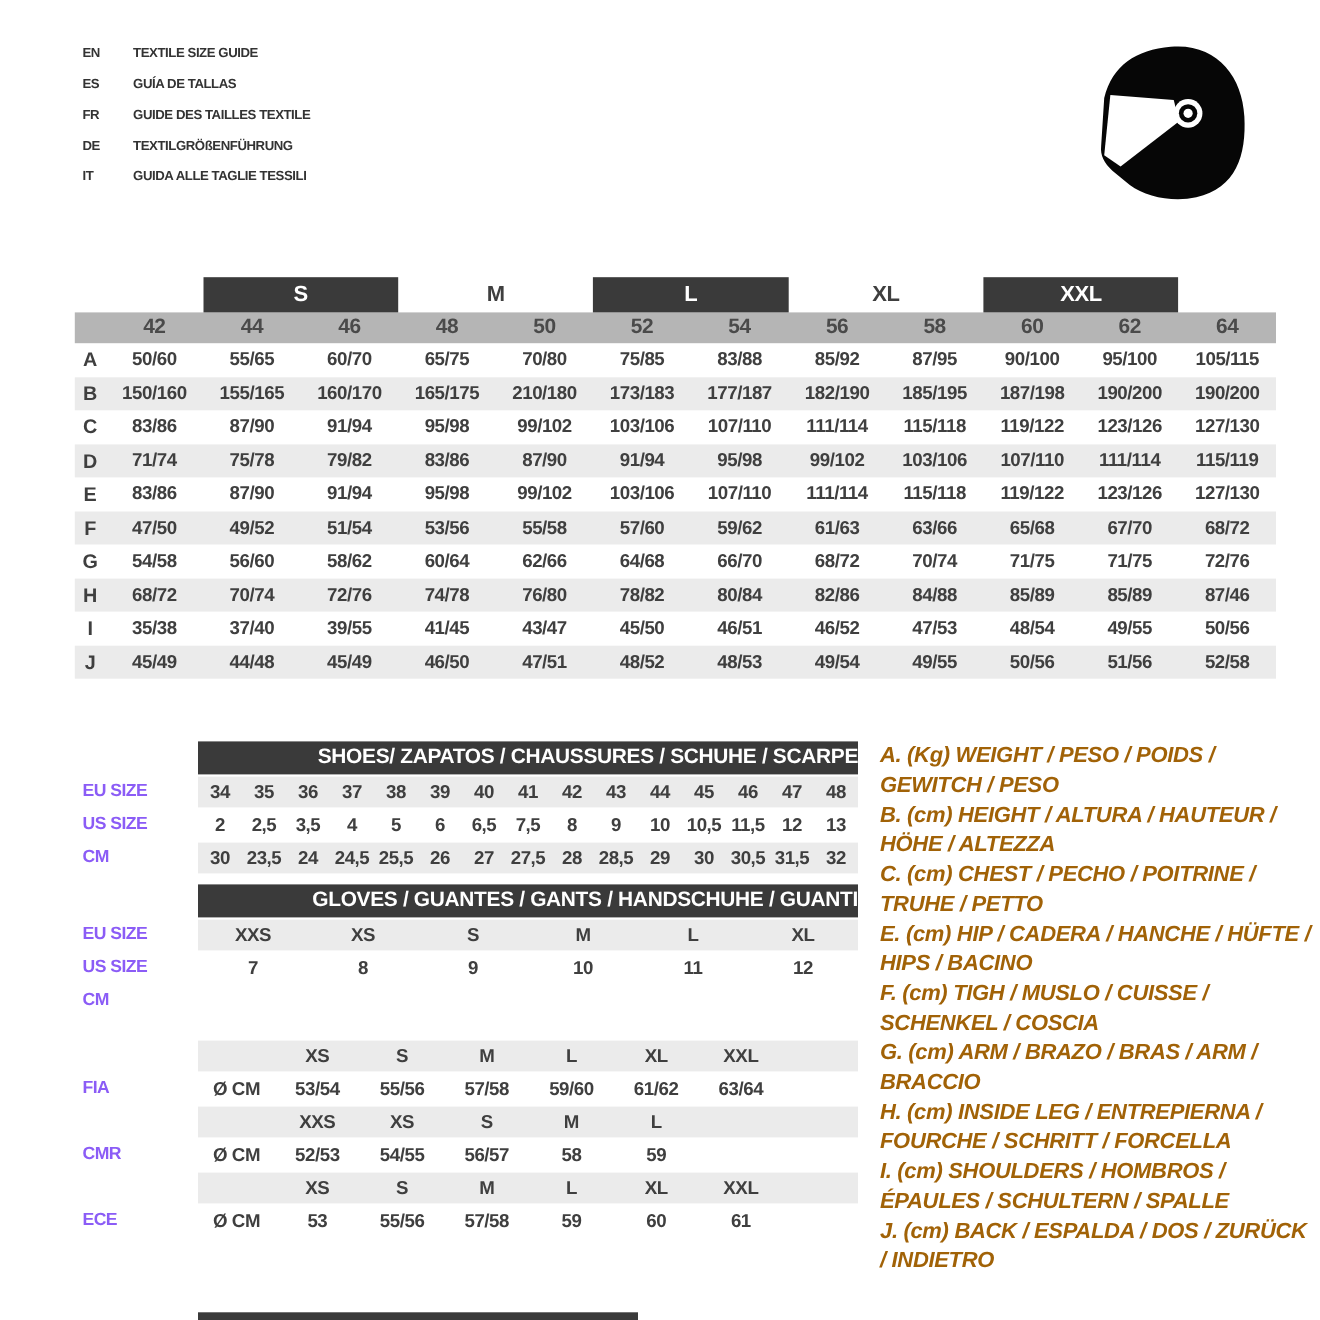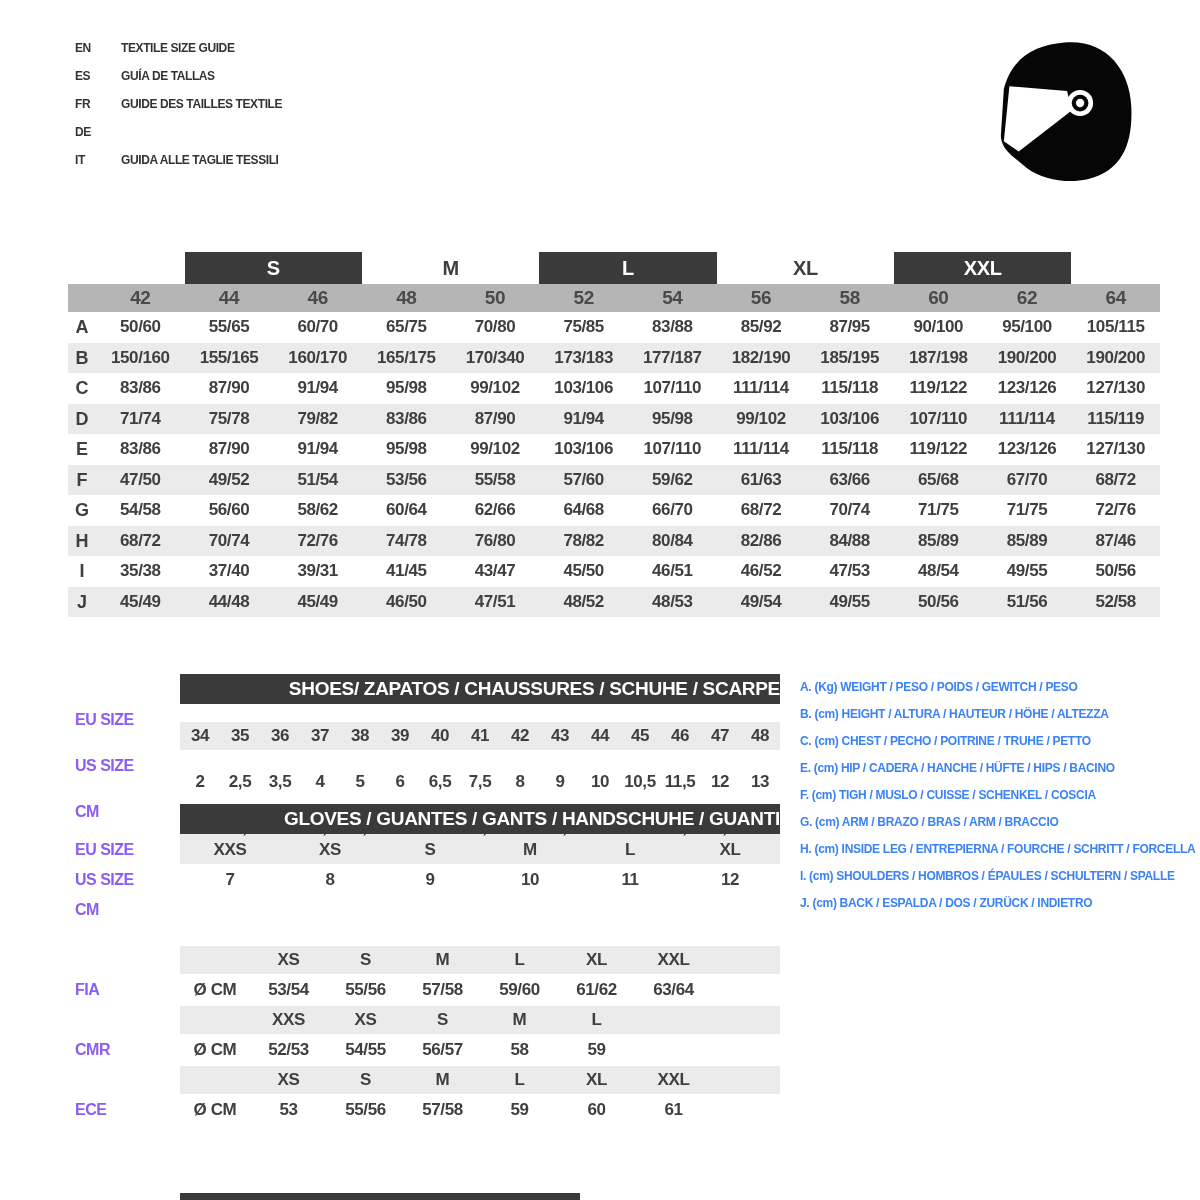--- a/index.html
+++ b/index.html
@@ -30,27 +30,27 @@
   
   .section{position:absolute;left:75px;width:705px;}
   .sec-row{display:flex;margin-bottom:2px;}
   .sec-label{width:105px;font-size:16px;line-height:28px;letter-spacing:-0.5px;color:#8b5cf6;}
   .header-row .sec-label{line-height:30px;}
   .sec-header{width:600px;height:30px;line-height:30px;background:#3a3a3a;color:#fff;
               font-size:19px;padding-left:9px;box-sizing:border-box;letter-spacing:-0.3px;text-align:right;}
   .stripe{width:600px;height:28px;display:grid;}
   .stripe.shaded{background:#ebebeb;}
   .stripe-cell{text-align:center;line-height:28px;font-size:17px;letter-spacing:-0.4px;}
-  .shoes-grid{grid-template-columns:repeat(15,1fr);margin-top:16px;}
+  .shoes-grid{grid-template-columns:repeat(15,1fr);}
   .gloves-grid{grid-template-columns:repeat(6,1fr);}
   .helmet-grid{grid-template-columns:70px repeat(6,77px) 1fr;}
 
   
-  .legend{position:absolute;left:800px;top:674px;width:396px;font-size:12px;line-height:27px;
-          letter-spacing:-0.3px;color:#3b82f6;}
+  .legend{position:absolute;left:800px;top:674px;width:396px;font-size:20px;line-height:27px;
+          letter-spacing:-0.3px;color:#a16207;font-style:italic;}
 
   
   .bottom-bar{position:absolute;left:180px;top:1193px;width:400px;height:7px;background:#3a3a3a;}
 </style>
 </head>
 <body>
 
 <div class="canvas">
 
   <div class="lang-block" id="lang-block">
@@ -61,20 +61,21 @@
       <div class="lang-row">
         <div class="lang-code">ES</div>
         <div class="lang-title">GUÍA DE TALLAS</div>
       </div>
       <div class="lang-row">
         <div class="lang-code">FR</div>
         <div class="lang-title">GUIDE DES TAILLES TEXTILE</div>
       </div>
       <div class="lang-row">
         <div class="lang-code">DE</div>
+        <div class="lang-title">TEXTILGRÖßENFÜHRUNG</div>
       </div>
       <div class="lang-row">
         <div class="lang-code">IT</div>
         <div class="lang-title">GUIDA ALLE TAGLIE TESSILI</div>
       </div>
     </div>
 
   <svg class="helmet-icon" viewBox="0 0 200 200" aria-hidden="true">
     <path d="M96,20 C140,16 166,48 168,88 C170,126 160,158 121,167 C99,172 72,167 56,155 L39,141 C31,134 27,126 28,117 L31,70 C39,38 62,23 96,20 Z" fill="#060606"></path>
     <path d="M37,67 L99,72 L104,93 L47,137 L31,126 Z" fill="#ffffff"></path>
@@ -121,21 +122,21 @@
           <div class="a-cell">90/100</div>
           <div class="a-cell">95/100</div>
           <div class="a-cell">105/115</div>
         </div>
         <div class="a-row grid13 shaded">
           <div class="a-letter">B</div>
           <div class="a-cell">150/160</div>
           <div class="a-cell">155/165</div>
           <div class="a-cell">160/170</div>
           <div class="a-cell">165/175</div>
-          <div class="a-cell">170/340</div>
+          <div class="a-cell">210/180</div>
           <div class="a-cell">173/183</div>
           <div class="a-cell">177/187</div>
           <div class="a-cell">182/190</div>
           <div class="a-cell">185/195</div>
           <div class="a-cell">187/198</div>
           <div class="a-cell">190/200</div>
           <div class="a-cell">190/200</div>
         </div>
         <div class="a-row grid13">
           <div class="a-letter">C</div>
@@ -224,21 +225,21 @@
           <div class="a-cell">82/86</div>
           <div class="a-cell">84/88</div>
           <div class="a-cell">85/89</div>
           <div class="a-cell">85/89</div>
           <div class="a-cell">87/46</div>
         </div>
         <div class="a-row grid13">
           <div class="a-letter">I</div>
           <div class="a-cell">35/38</div>
           <div class="a-cell">37/40</div>
-          <div class="a-cell">39/31</div>
+          <div class="a-cell">39/55</div>
           <div class="a-cell">41/45</div>
           <div class="a-cell">43/47</div>
           <div class="a-cell">45/50</div>
           <div class="a-cell">46/51</div>
           <div class="a-cell">46/52</div>
           <div class="a-cell">47/53</div>
           <div class="a-cell">48/54</div>
           <div class="a-cell">49/55</div>
           <div class="a-cell">50/56</div>
         </div>

